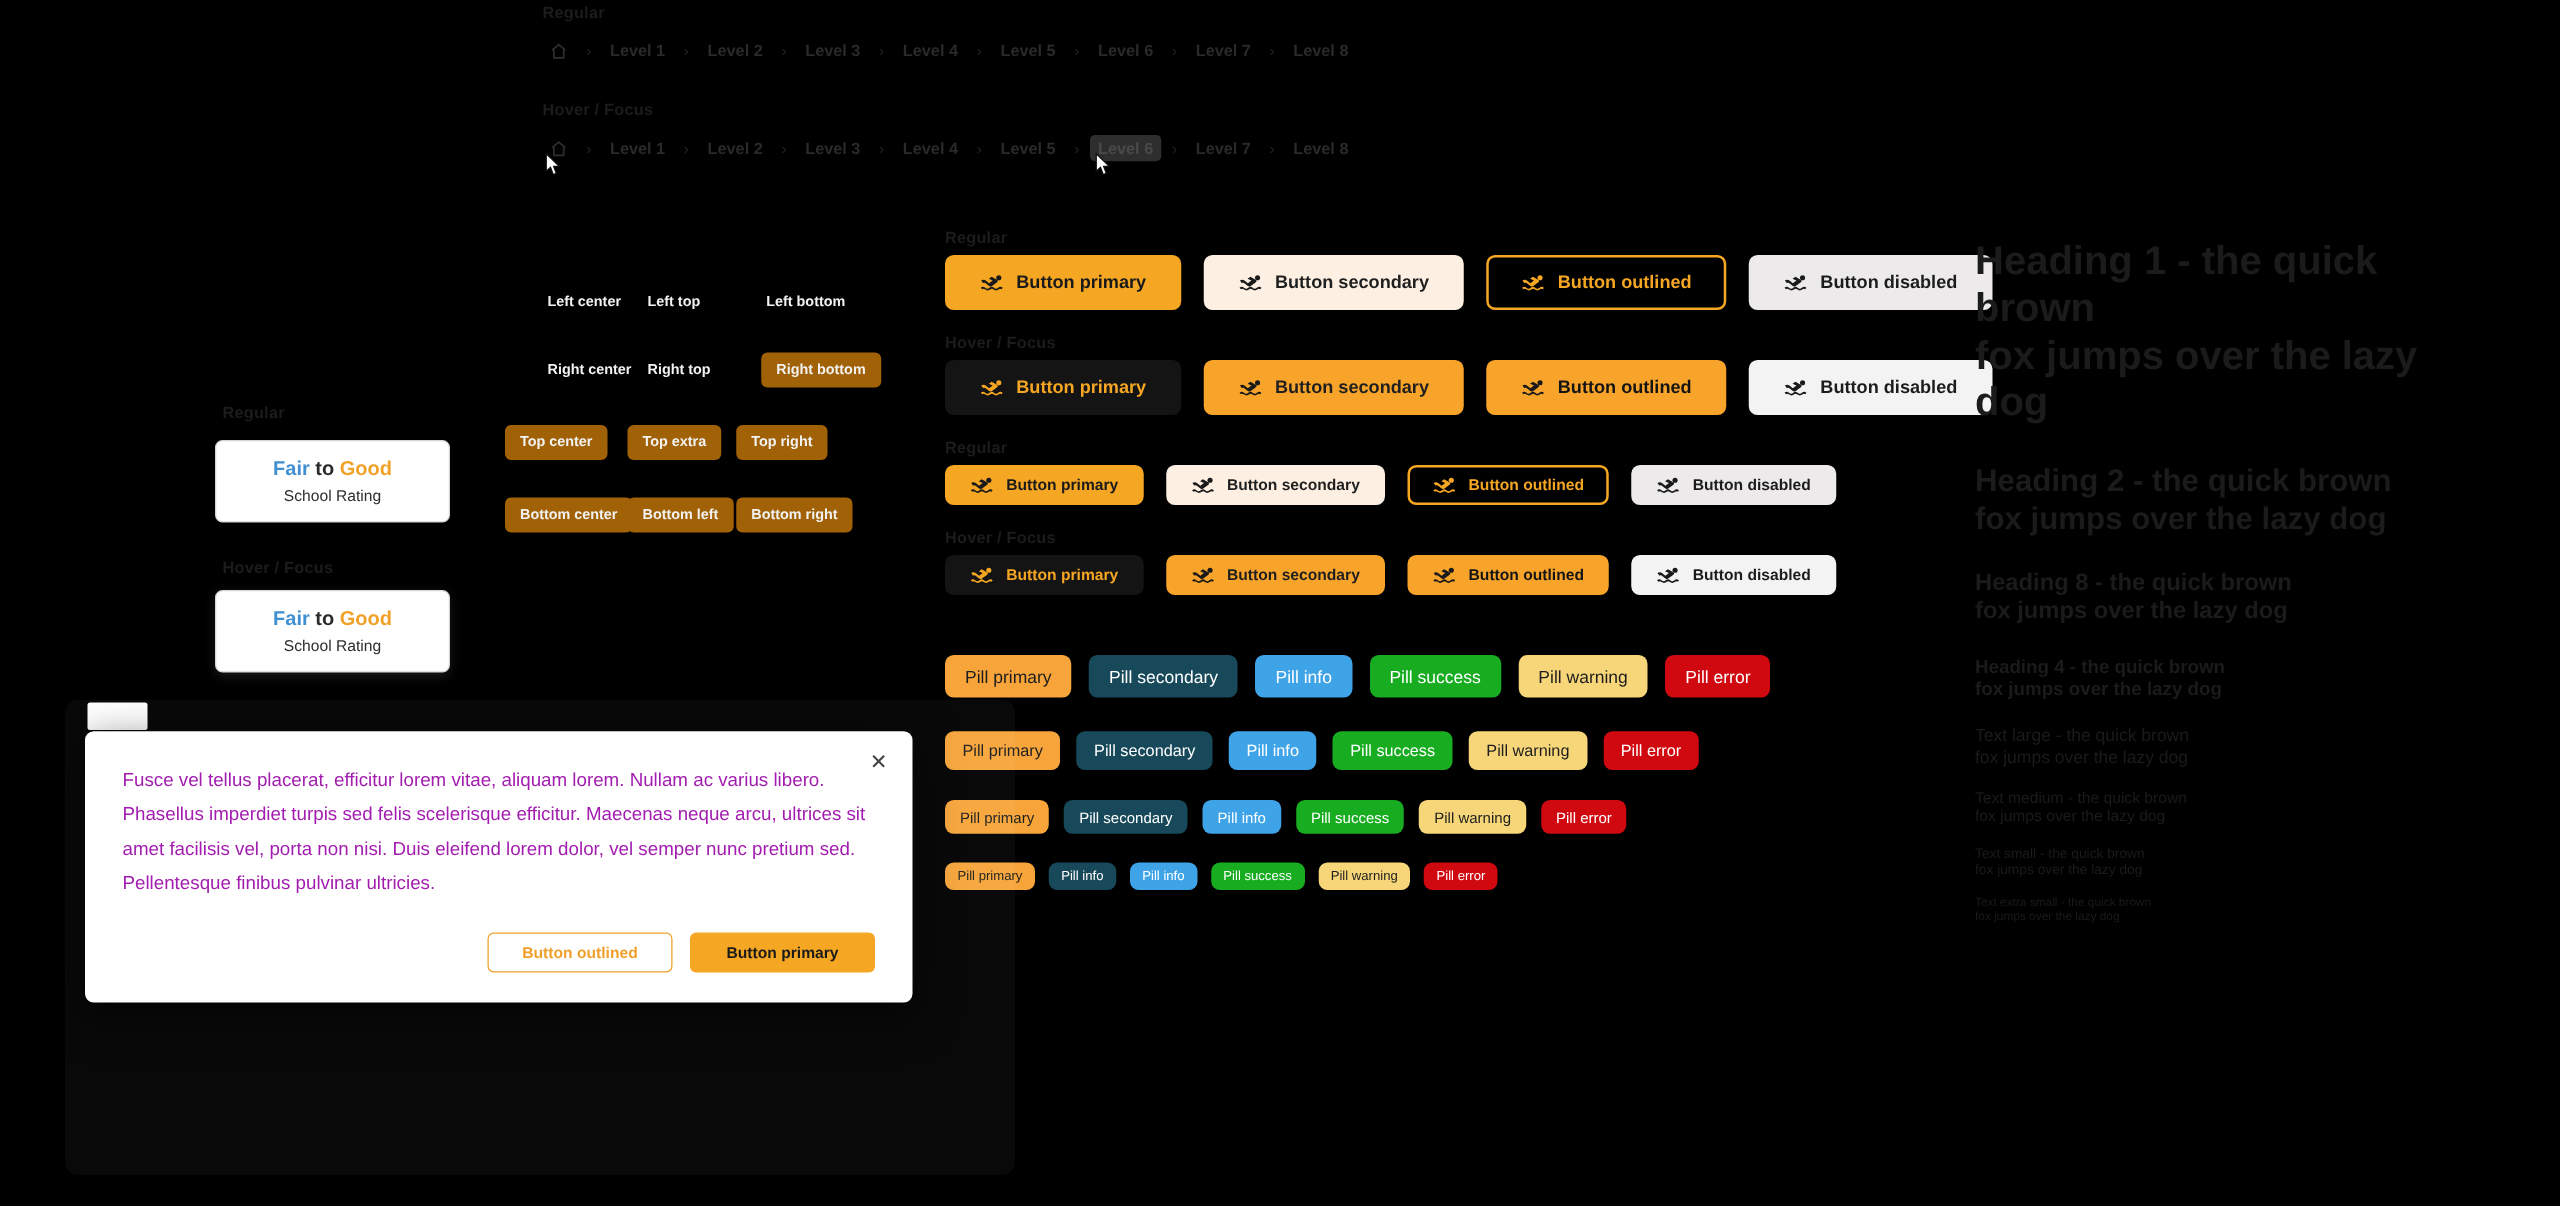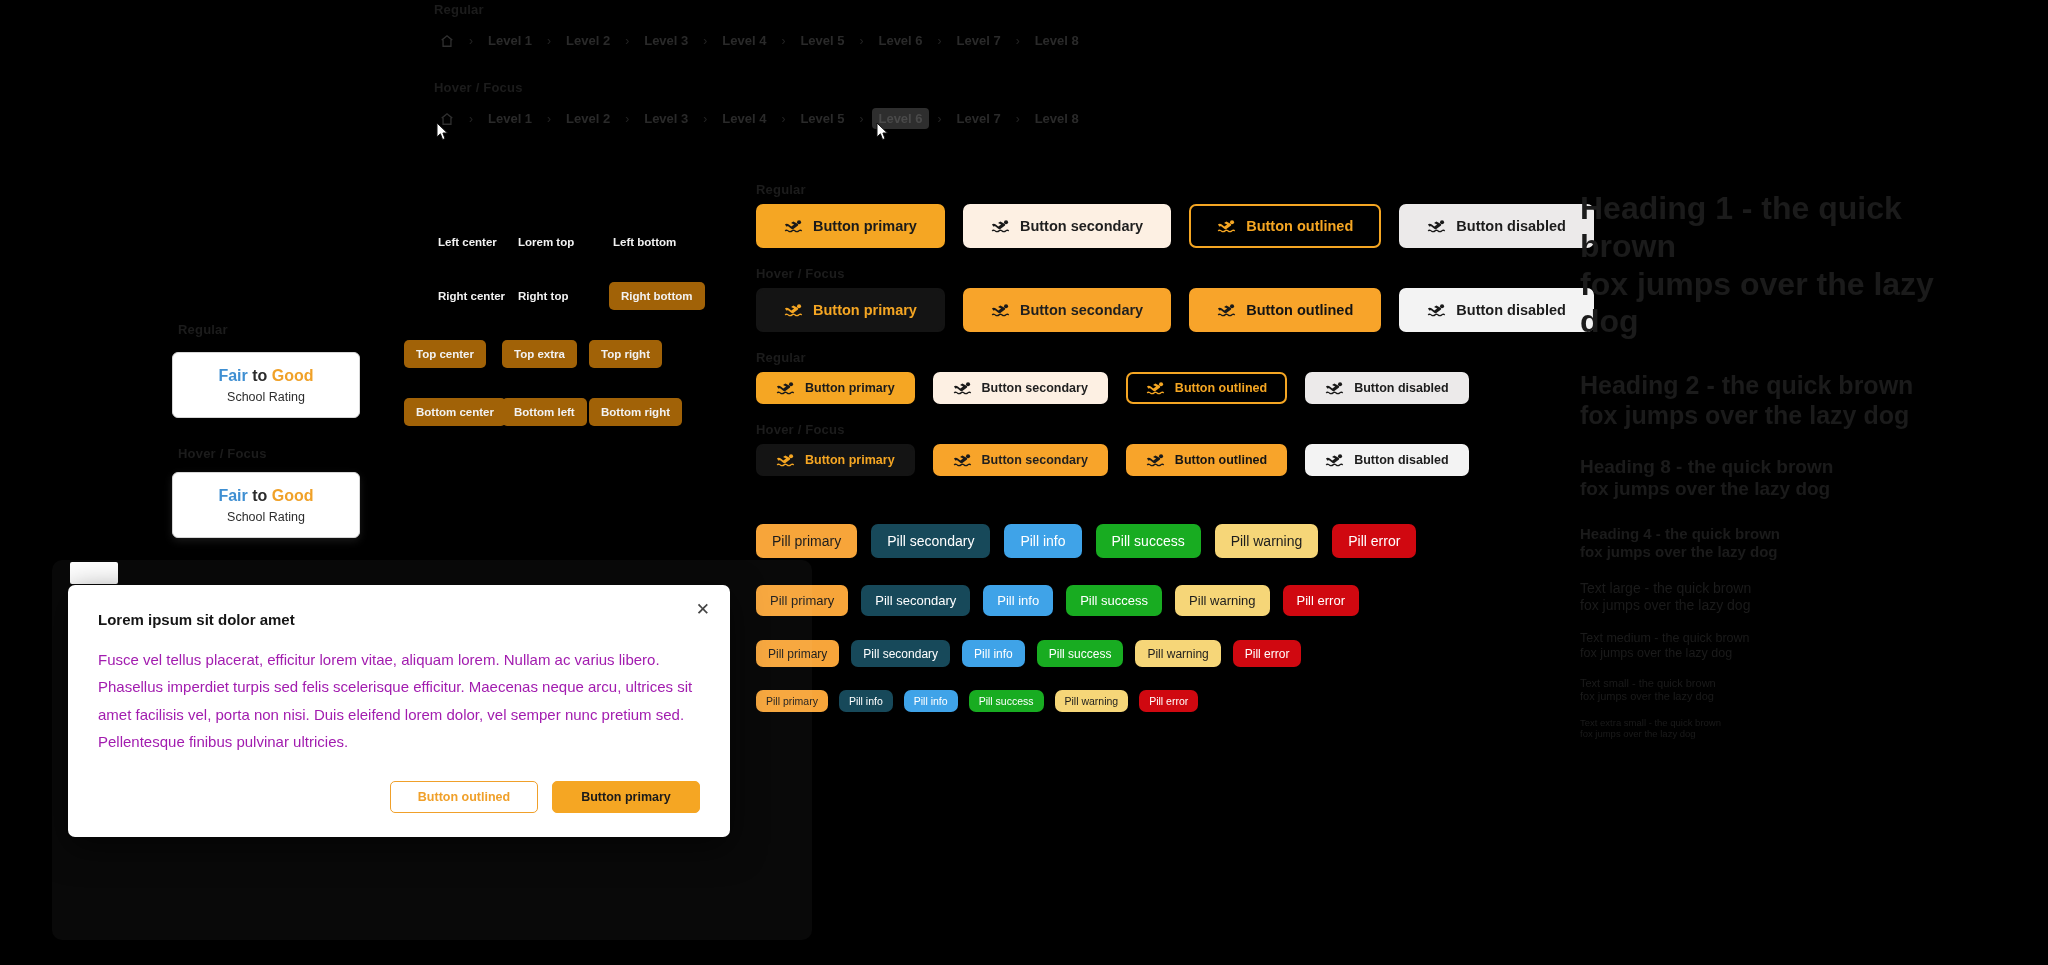--- a/index.html
+++ b/index.html
@@ -206,21 +206,21 @@
     <div class="rating-top">
       <span class="rating-fair">Fair</span>
       <span class="rating-to">to</span>
       <span class="rating-good">Good</span>
     </div>
     <div class="rating-sub">School Rating</div>
   </div>
 
   <div class="abs" id="tooltip-grid" style="left: 434px; top: 228px; height: 210px; width: 300px;">
       <div class="abs tip flat" style="left:0px; top:0px;">Left center</div>
-      <div class="abs tip flat" style="left:80px; top:0px;">Lorem top</div>
+      <div class="abs tip flat" style="left:80px; top:0px;">Left top</div>
       <div class="abs tip flat" style="left:175px; top:0px;">Left bottom</div>
       <div class="abs tip flat" style="left:0px; top:54px;">Right center</div>
       <div class="abs tip flat" style="left:80px; top:54px;">Right top</div>
       <div class="abs tip" style="left:175px; top:54px;">Right bottom</div>
       <div class="abs tip" style="left:-30px; top:112px;">Top center</div>
       <div class="abs tip" style="left:68px; top:112px;">Top extra</div>
       <div class="abs tip" style="left:155px; top:112px;">Top right</div>
       <div class="abs tip" style="left:-30px; top:170px;">Bottom center</div>
       <div class="abs tip" style="left:68px; top:170px;">Bottom left</div>
       <div class="abs tip" style="left:155px; top:170px;">Bottom right</div>
@@ -453,21 +453,20 @@
 fox jumps over the lazy dog</div>
       <div class="h-blk txs" style="margin-bottom:12px;">Text extra small - the quick brown
 fox jumps over the lazy dog</div>
     </div>
 
   <div class="abs noise-band" style="left:52px; top:560px; width:760px; height:380px;"></div>
   <div class="abs white-chip" style="left:70px; top:562px;"></div>
 
   <div class="abs modal" style="left:68px; top:585px; width:662px;">
     <button class="modal-close">✕</button>
-    <h3 class="modal-title">Lorem ipsum sit dolor amet</h3>
     <p class="modal-body">Fusce vel tellus placerat, efficitur lorem vitae, aliquam lorem. Nullam ac varius libero. Phasellus imperdiet turpis sed felis scelerisque efficitur. Maecenas neque arcu, ultrices sit amet facilisis vel, porta non nisi. Duis eleifend lorem dolor, vel semper nunc pretium sed. Pellentesque finibus pulvinar ultricies.</p>
     <div class="modal-actions">
       <button class="m-btn outlined">Button outlined</button>
       <button class="m-btn primary">Button primary</button>
     </div>
   </div>
 
 </div>
 
 </body></html>

